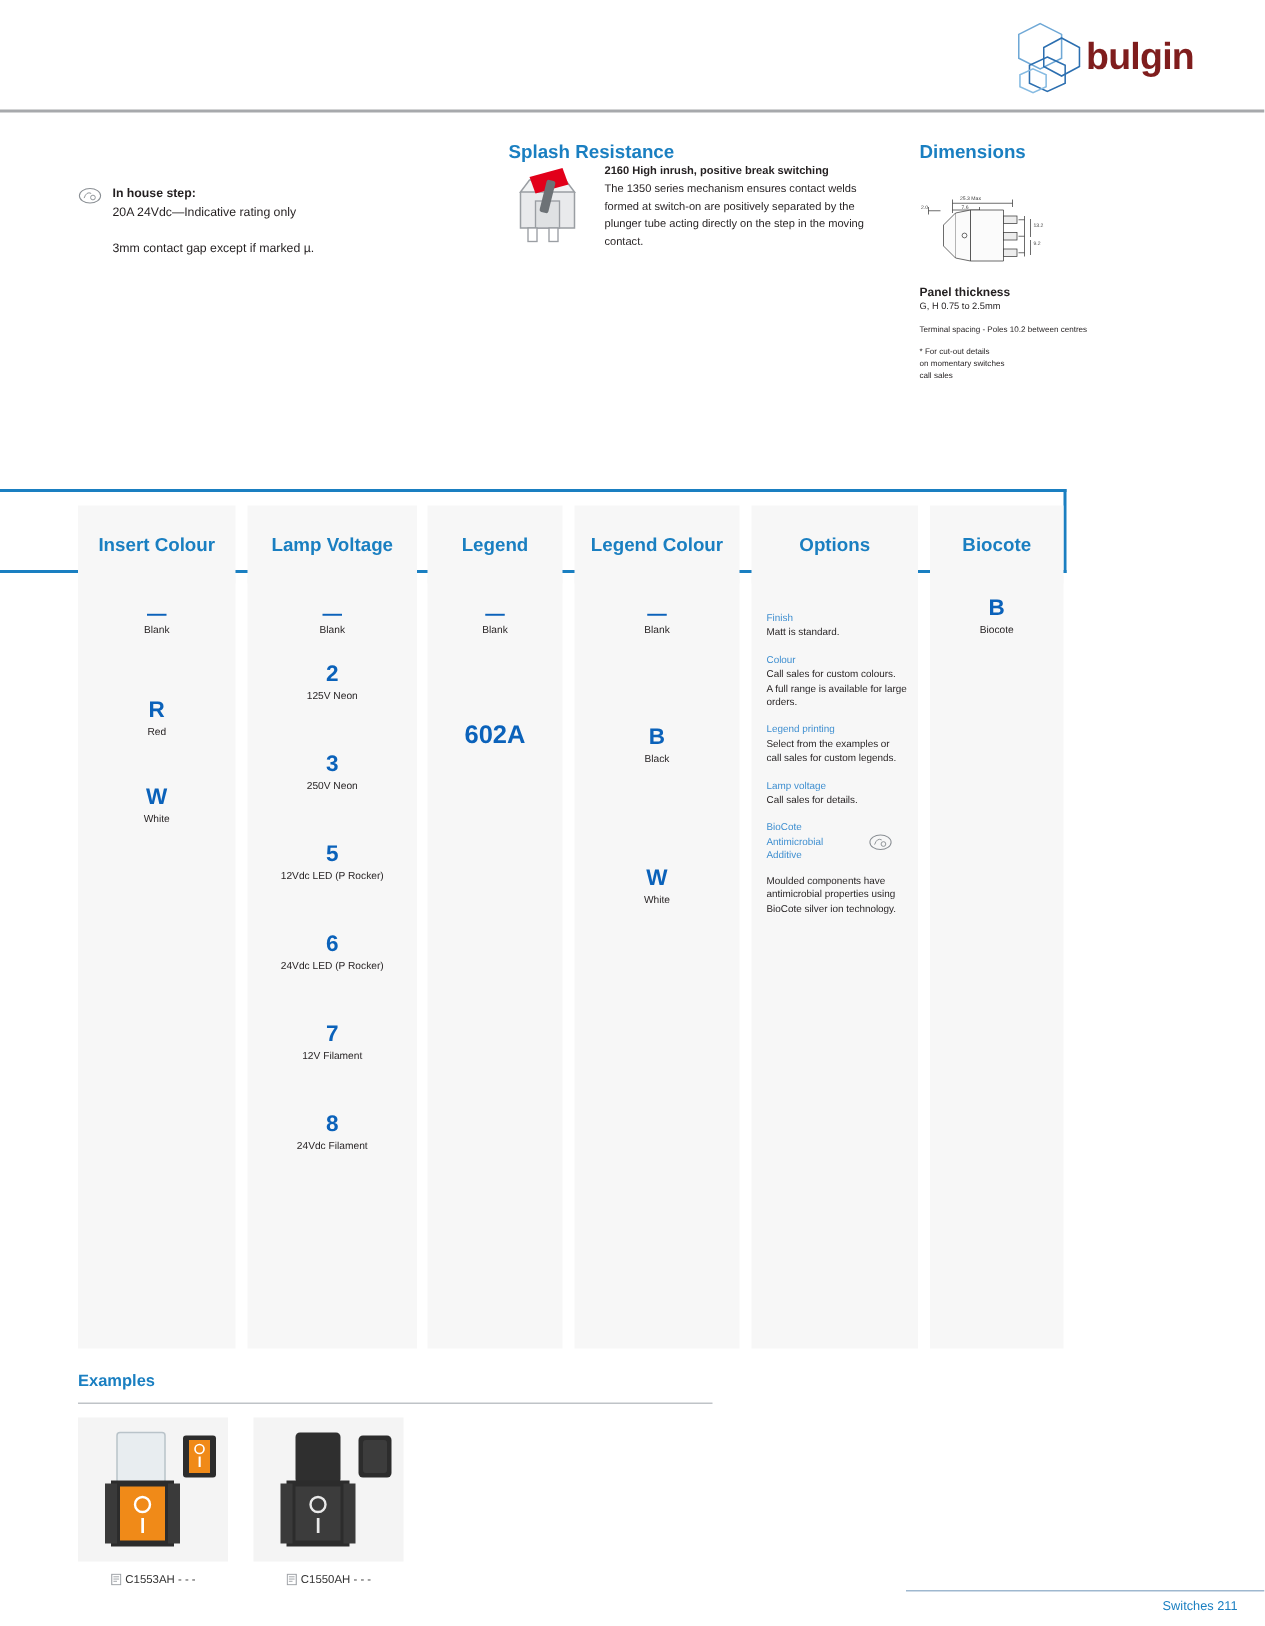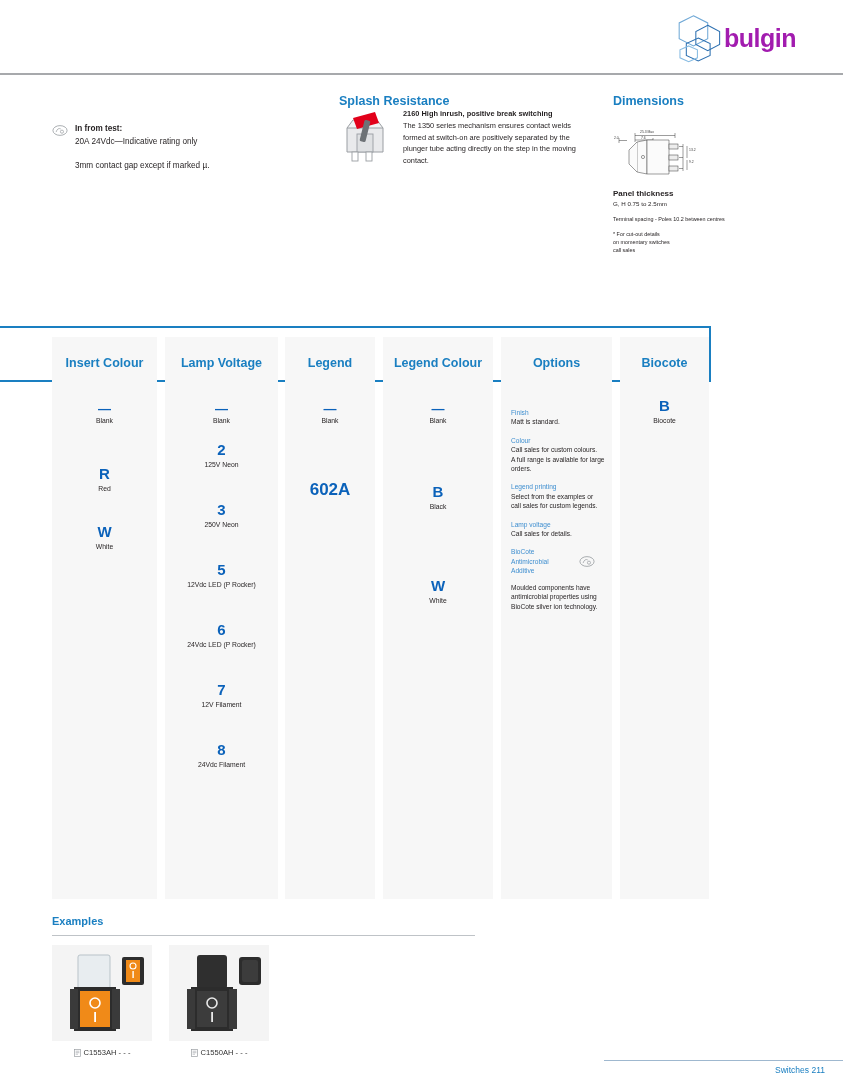--- a/index.html
+++ b/index.html
@@ -13,21 +13,21 @@
   .page { position: relative; width: 843px; height: 1084px; }
 
   
   .logo-wrap {
     position: absolute; top: 8px; left: 676px;
     width: 120px; height: 60px;
     display: flex; align-items: center;
   }
   .logo-mark { width: 58px; height: 60px; }
   .logo-text {
-    font-size: 25px; font-weight: bold; color: #a21caf;
+    font-size: 25px; font-weight: bold; color: #7f1d1d;
     letter-spacing: -0.5px; margin-left: 2px;
   }
   .header-rule {
     position: absolute; top: 73px; left: 0; width: 843px; height: 2px;
     background: #a7a9ac;
   }
 
   
   .sec-title {
     font-size: 12.5px; font-weight: bold; color: #1a7fc1;
@@ -141,21 +141,21 @@
   <div class="header-rule"></div>
 
   <div class="inhouse">
     <div class="inhouse-row">
       <svg class="bio-badge" viewBox="0 0 20 14">
         <ellipse cx="10" cy="7" rx="9" ry="6.2" fill="none" stroke="#8a8f94" stroke-width="0.9"></ellipse>
         <path d="M5 9 Q7 3 11 5" fill="none" stroke="#8a8f94" stroke-width="0.8"></path>
         <circle cx="12.5" cy="8.5" r="2" fill="none" stroke="#8a8f94" stroke-width="0.8"></circle>
       </svg>
       <div class="inhouse-txt">
-        <b>In from test:</b><br>
+        <b>In house step:</b><br>
         <span>20A 24Vdc—Indicative rating only</span>
       </div>
     </div>
     <div class="inhouse-p" style="margin-left:23px;">3mm contact gap except if marked µ.</div>
   </div>
 
   <div class="splash">
     <div class="sec-title">Splash Resistance</div>
     <div class="splash-body">
       <svg class="splash-img" viewBox="0 0 52 52">

